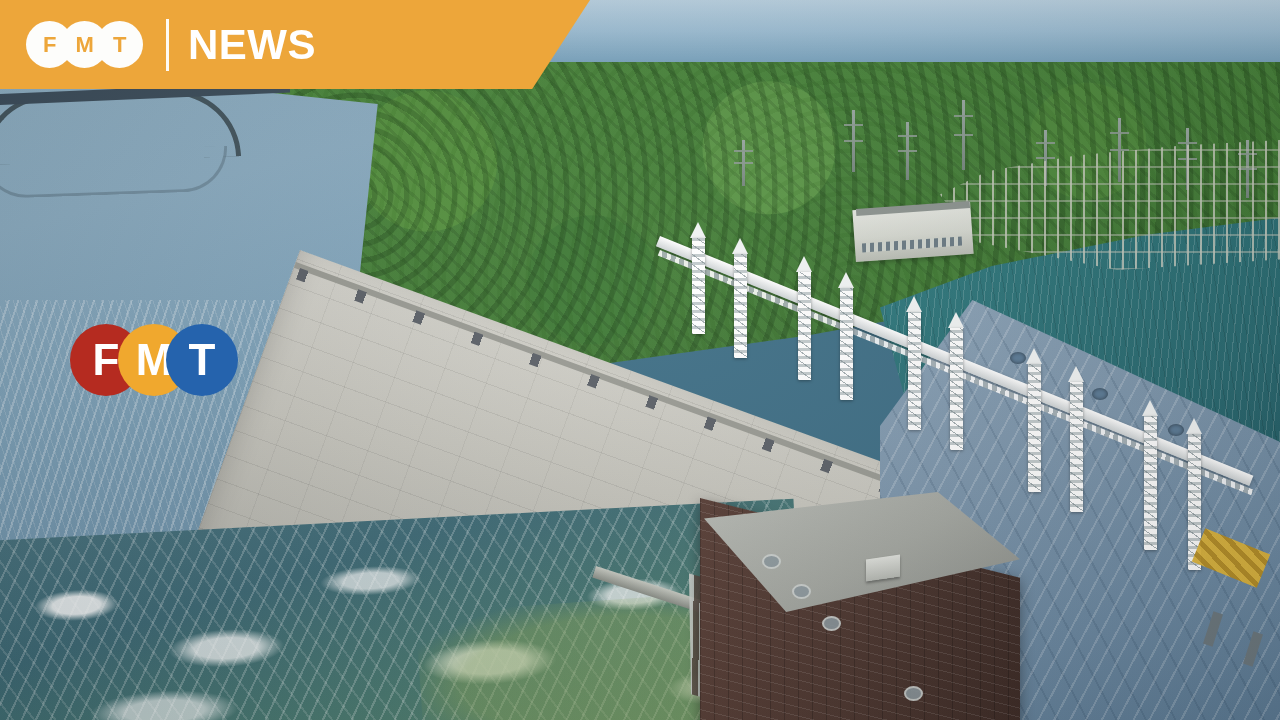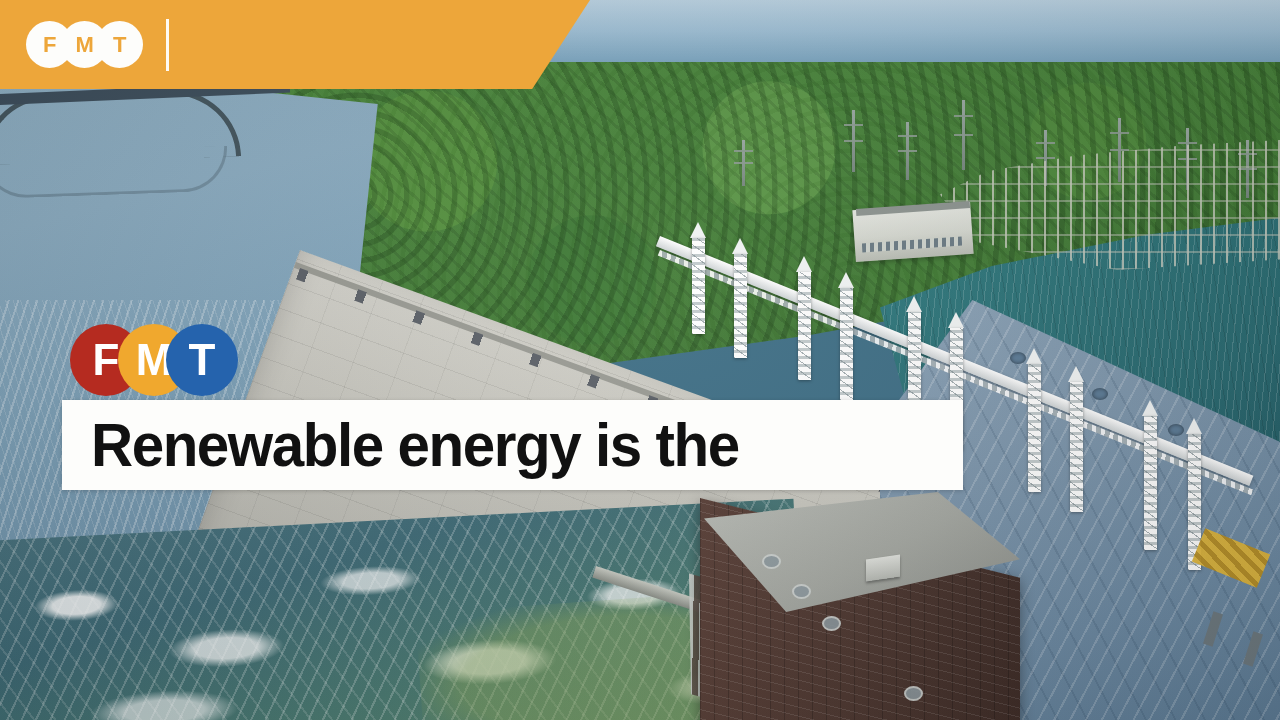--- a/index.html
+++ b/index.html
@@ -597,25 +597,23 @@
     <div class="grade"></div>
   </div>
 
   <div class="topbar">
     <div class="fmt-mini">
       <div class="c c1">F</div>
       <div class="c c2">M</div>
       <div class="c c3">T</div>
     </div>
     <div class="topbar-divider"></div>
+    <div class="topbar-label">NEWS</div>
   </div>
 
   <div class="fmt-badge">
     <div class="b b1">F</div>
     <div class="b b2">M</div>
     <div class="b b3">T</div>
   </div>
 
-  <div class="headline-1">
-    <div class="hl-text hl-1">Renewable energy is the</div>
-  </div>
 
 </div>
 
 </body></html>

